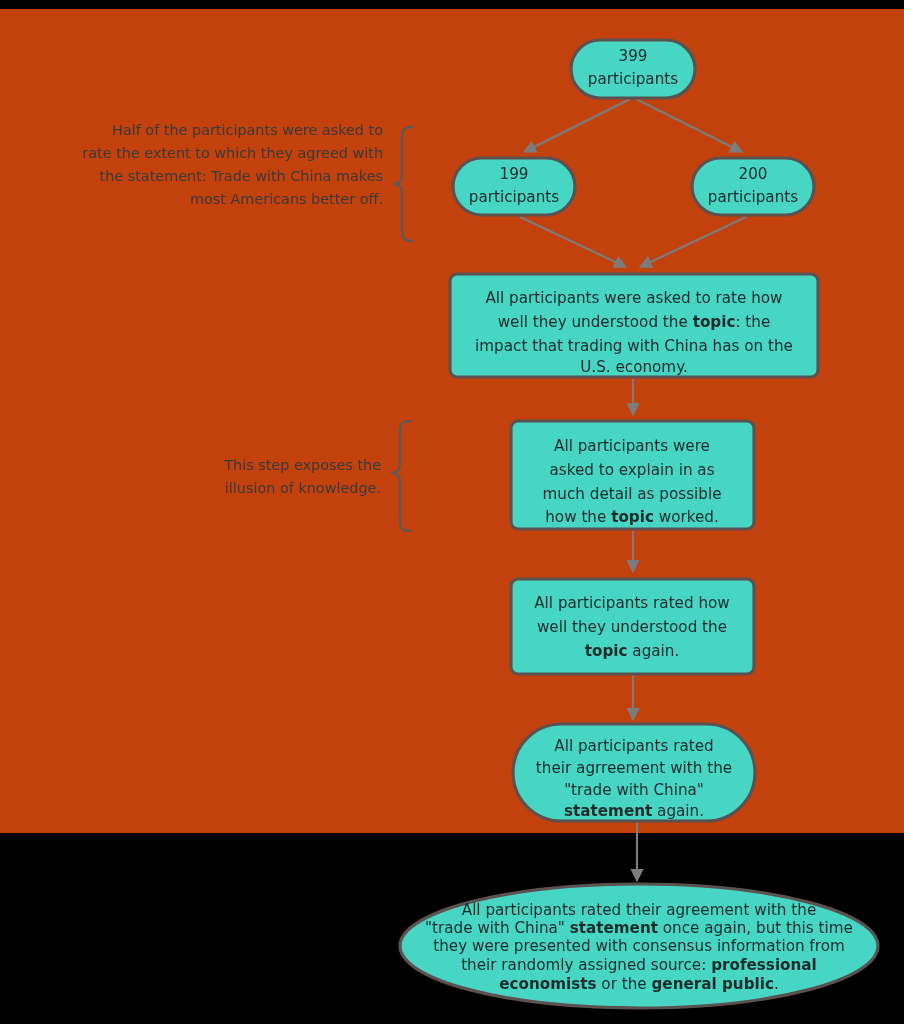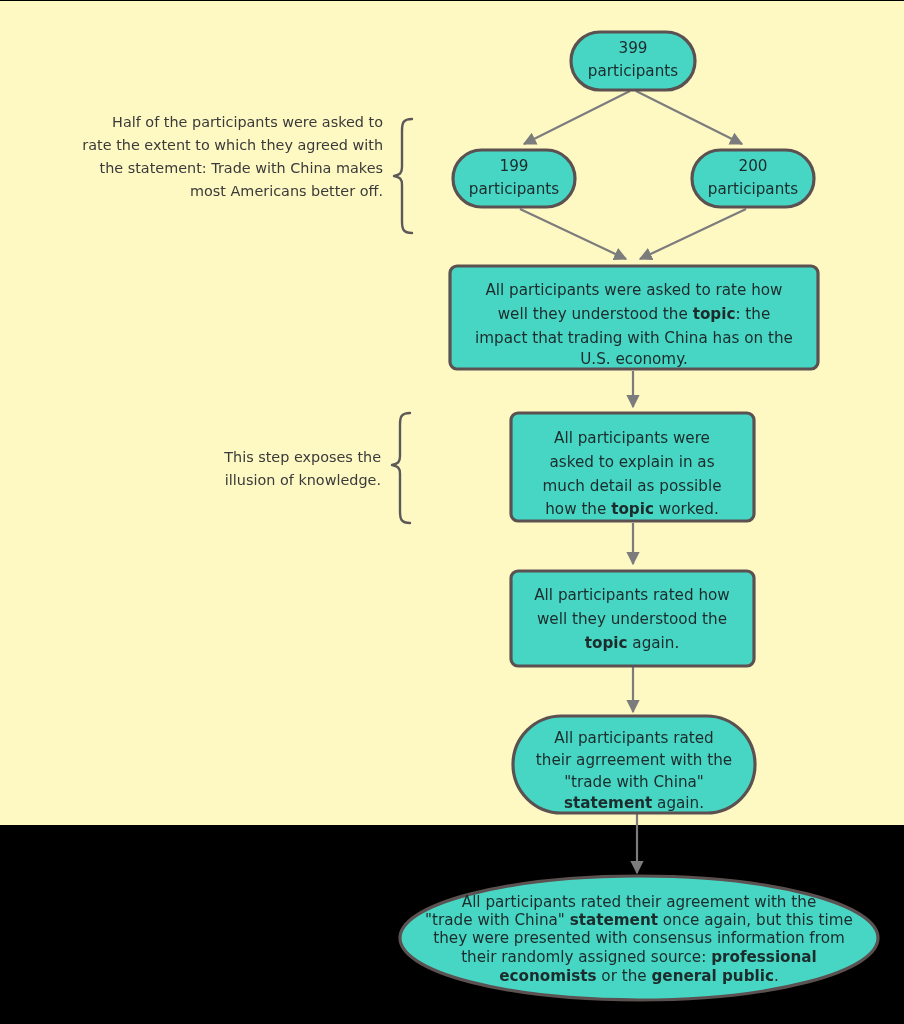--- a/index.html
+++ b/index.html
@@ -10,24 +10,24 @@
   }
   body {
     width: 904px;
     height: 1024px;
     position: relative;
     overflow: hidden;
     font-family: "DejaVu Sans", "Liberation Sans", sans-serif;
   }
   #stage {
     position: absolute;
-    left: 0; top: 1px;
+    left: 0; top: 9px;
     width: 904px;
     height: 824px;
-    background: #fef9c3;
+    background: #c2410c;
   }
   svg#flow {
     position: absolute;
     left: 0; top: 0;
     width: 904px;
     height: 1024px;
     display: block;
   }
   .node-shape {
     fill: #47d6c4;

